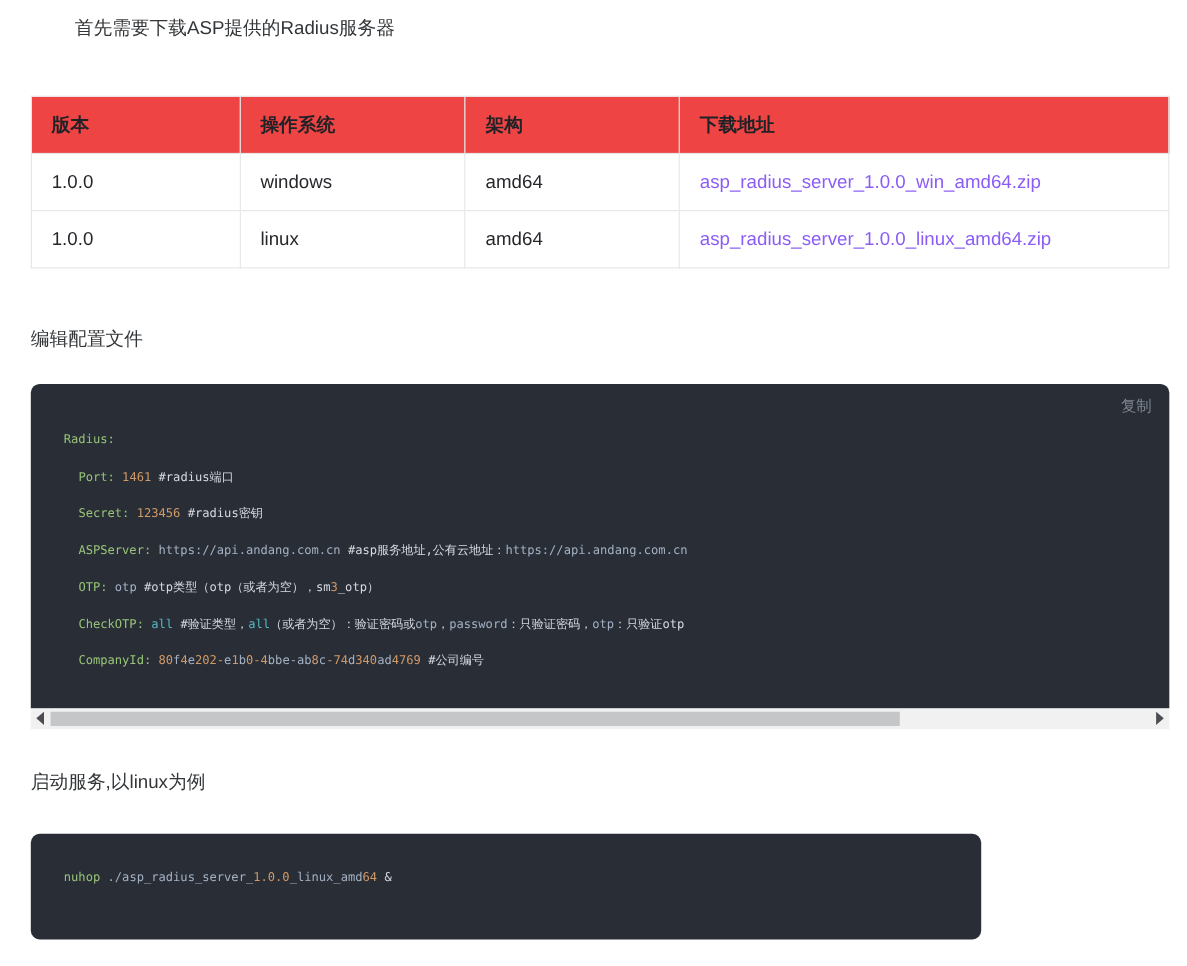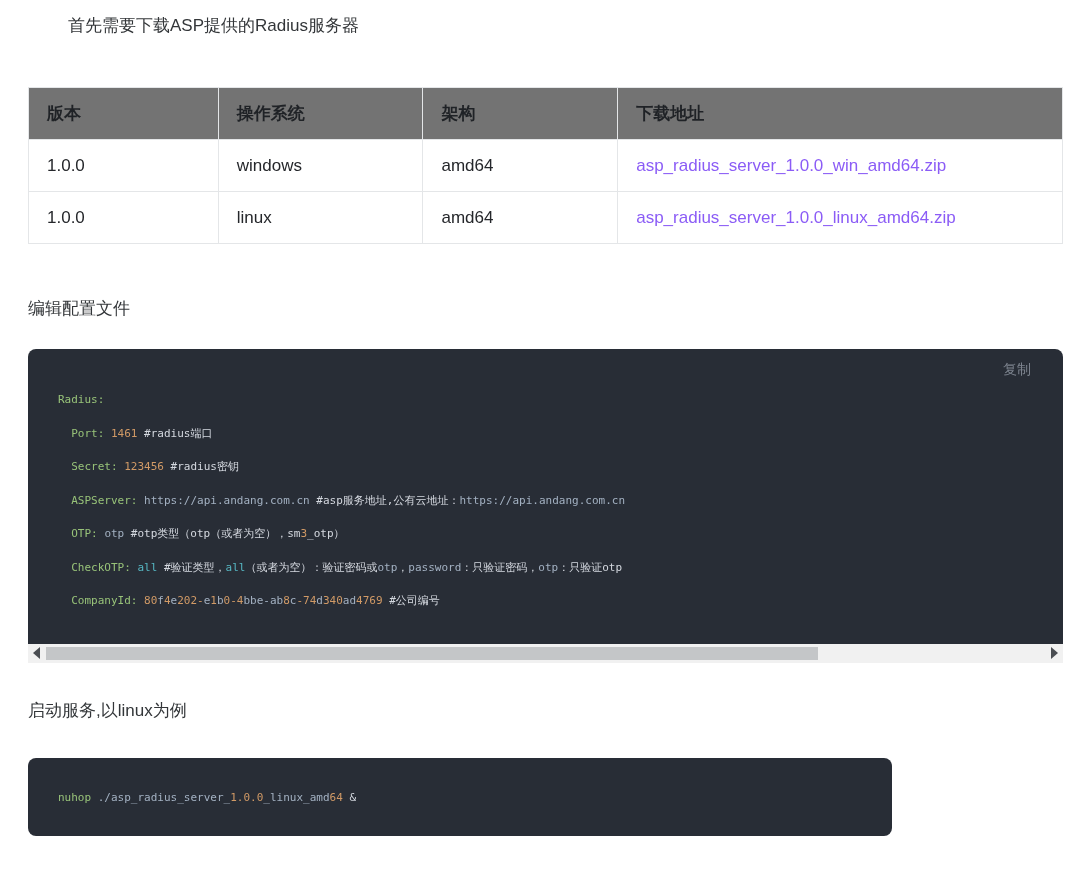--- a/index.html
+++ b/index.html
@@ -26,21 +26,21 @@
     color: #25272b;
   }
   table.download-table th, table.download-table td {
     border: 1px solid #e4e6e8;
     text-align: left;
     padding: 13px 18px;
     height: 52px;
     font-weight: normal;
   }
   table.download-table th {
-    background: #737373;
+    background: #ef4444;
     font-weight: bold;
     color: #1f2226;
   }
   table.download-table col.c1 { width: 190px; }
   table.download-table col.c2 { width: 205px; }
   table.download-table col.c3 { width: 195px; }
   table.download-table col.c4 { width: 445px; }
   a.dl-link { color: #8b5cf6; text-decoration: none; cursor: pointer; }
 
   .section-label {
@@ -61,39 +61,39 @@
     border-radius: 8px 8px 0 0;
     padding: 34px 0 26px 30px;
     overflow: hidden;
     position: relative;
   }
   .codearea-single {
     margin: 35px 0 0 28px;
     width: 864px;
     background: #282d36;
     border-radius: 8px;
-    padding: 28px 0 26px 30px;
+    padding: 28px 0 44px 30px;
     overflow: hidden;
   }
   .code-line {
     font-family: "DejaVu Sans Mono", monospace;
     font-size: 11px;
     line-height: 33.5px;
     white-space: pre;
   }
   .codearea-single .code-line { line-height: 24px; }
   .tok-p { color: #d5d9e0; }
   .tok-k { color: #98c379; }
   .tok-n { color: #d19a66; }
   .tok-c { color: #56b6c2; }
   .tok-s { color: #a3b1c2; }
 
   .copy-btn {
     position: absolute;
-    top: 12px; right: 32px;
+    top: 12px; right: 16px;
     font-size: 14px;
     color: #7e8590;
     cursor: pointer;
     user-select: none;
   }
 
   .hscroll {
     position: relative;
     height: 19px;
     background: #f1f1f1;

